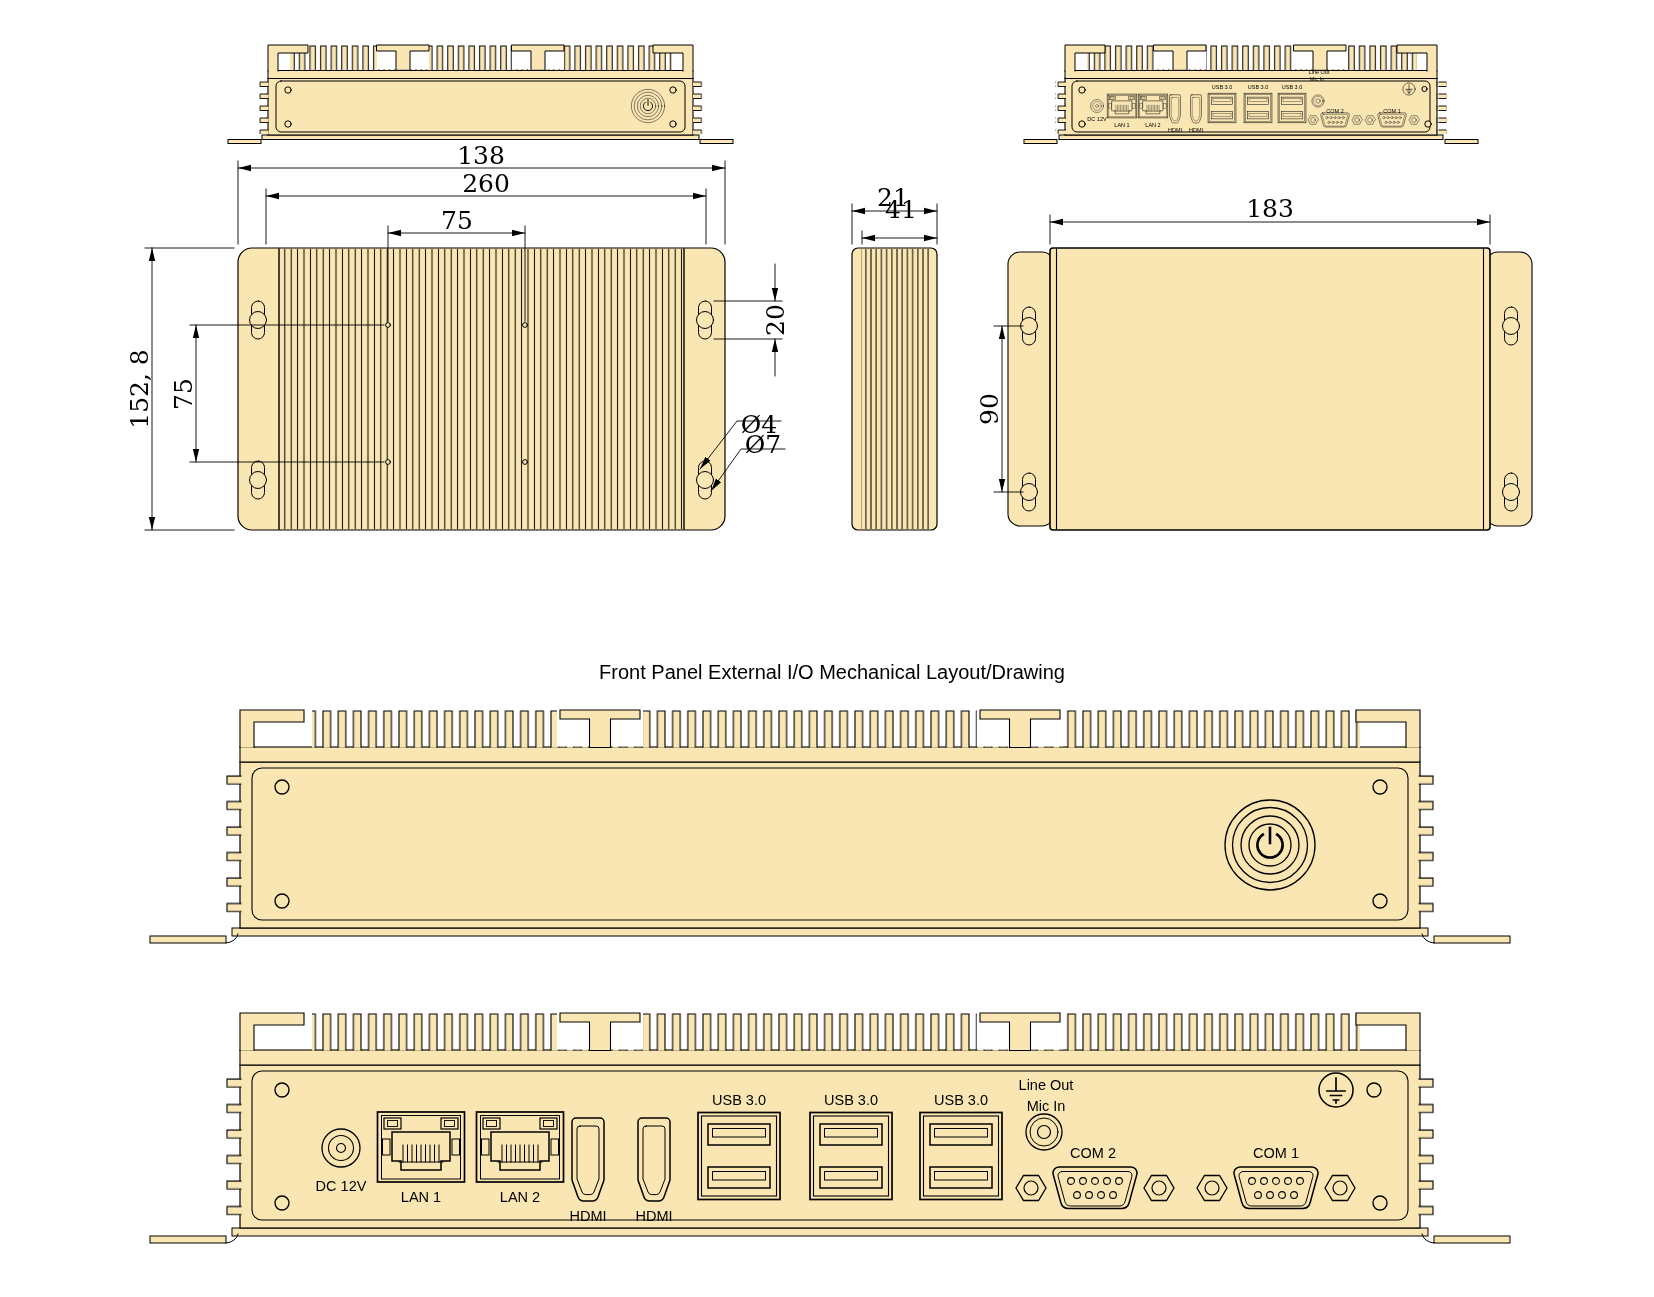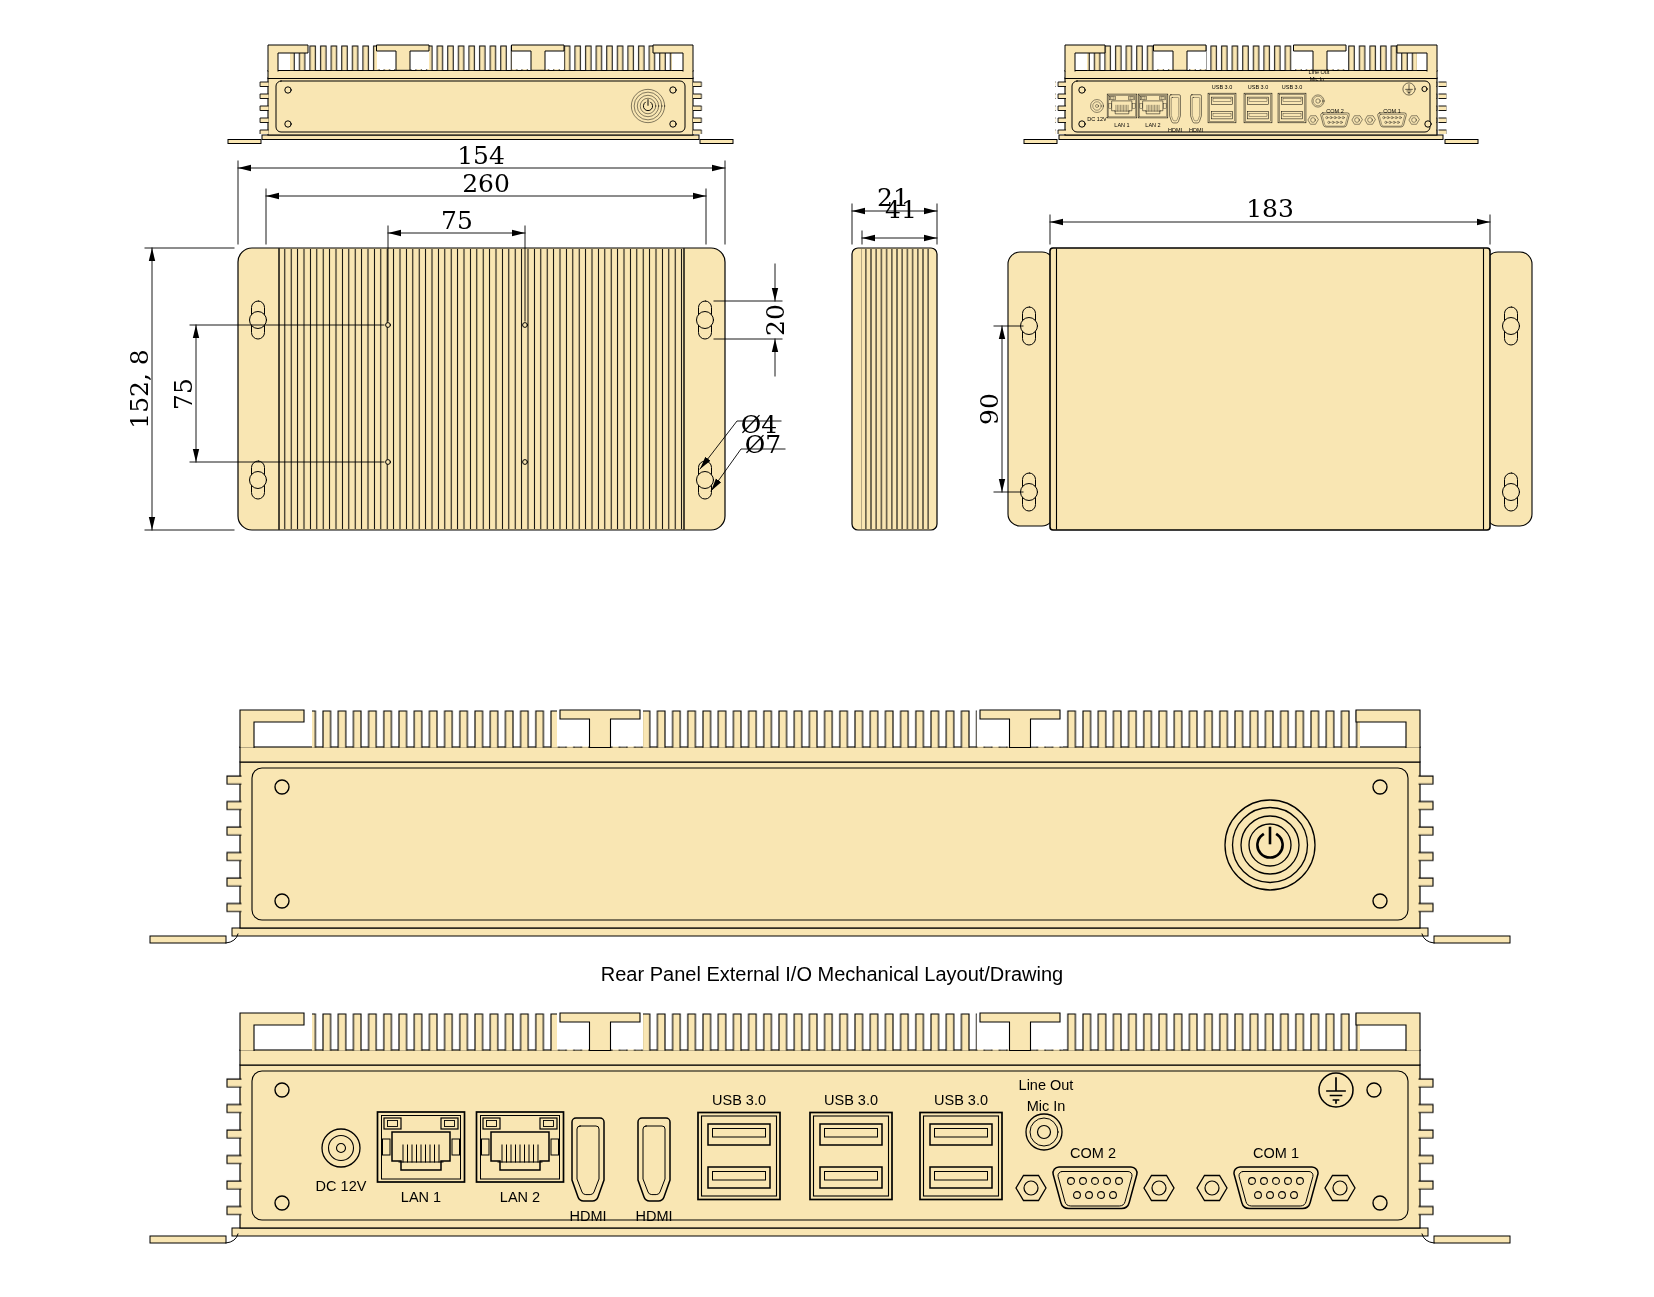--- a/index.html
+++ b/index.html
@@ -372,23 +372,23 @@
       <use href="#hexnut" transform="translate(1340,1188)"></use>
     </g>
     <g>
             <use href="#ground" transform="translate(1336,1090)"></use>
           </g>
     <use href="#screw" x="1374" y="1090"></use>
   </g>
 </g>
 </svg>
 
-<span class="txt title" style="left:832px;top:974px">Rear Panel External I/O Mechanical Layout/Drawing</span>
-
-<span class="txt dim" style="left:481px;top:155px">154</span>
+<span class="txt title" style="left:832px;top:672px">Front Panel External I/O Mechanical Layout/Drawing</span>
+
+<span class="txt dim" style="left:481px;top:155px">138</span>
 <span class="txt dim" style="left:486px;top:183px">260</span>
 <span class="txt dim" style="left:457px;top:220px">75</span>
 <span class="txt dim dimv" style="left:139px;top:389px">152, 8</span>
 <span class="txt dim dimv" style="left:183px;top:394px">75</span>
 <span class="txt dim dimv" style="left:775px;top:320px">20</span>
 <span class="txt dim" style="left:759px;top:424px">Ø4</span>
 <span class="txt dim" style="left:763px;top:444px">Ø7</span>
 <span class="txt dim" style="left:893px;top:197px">21</span>
 <span class="txt dim" style="left:901px;top:209px">41</span>
 <span class="txt dim" style="left:1270px;top:208px">183</span>

